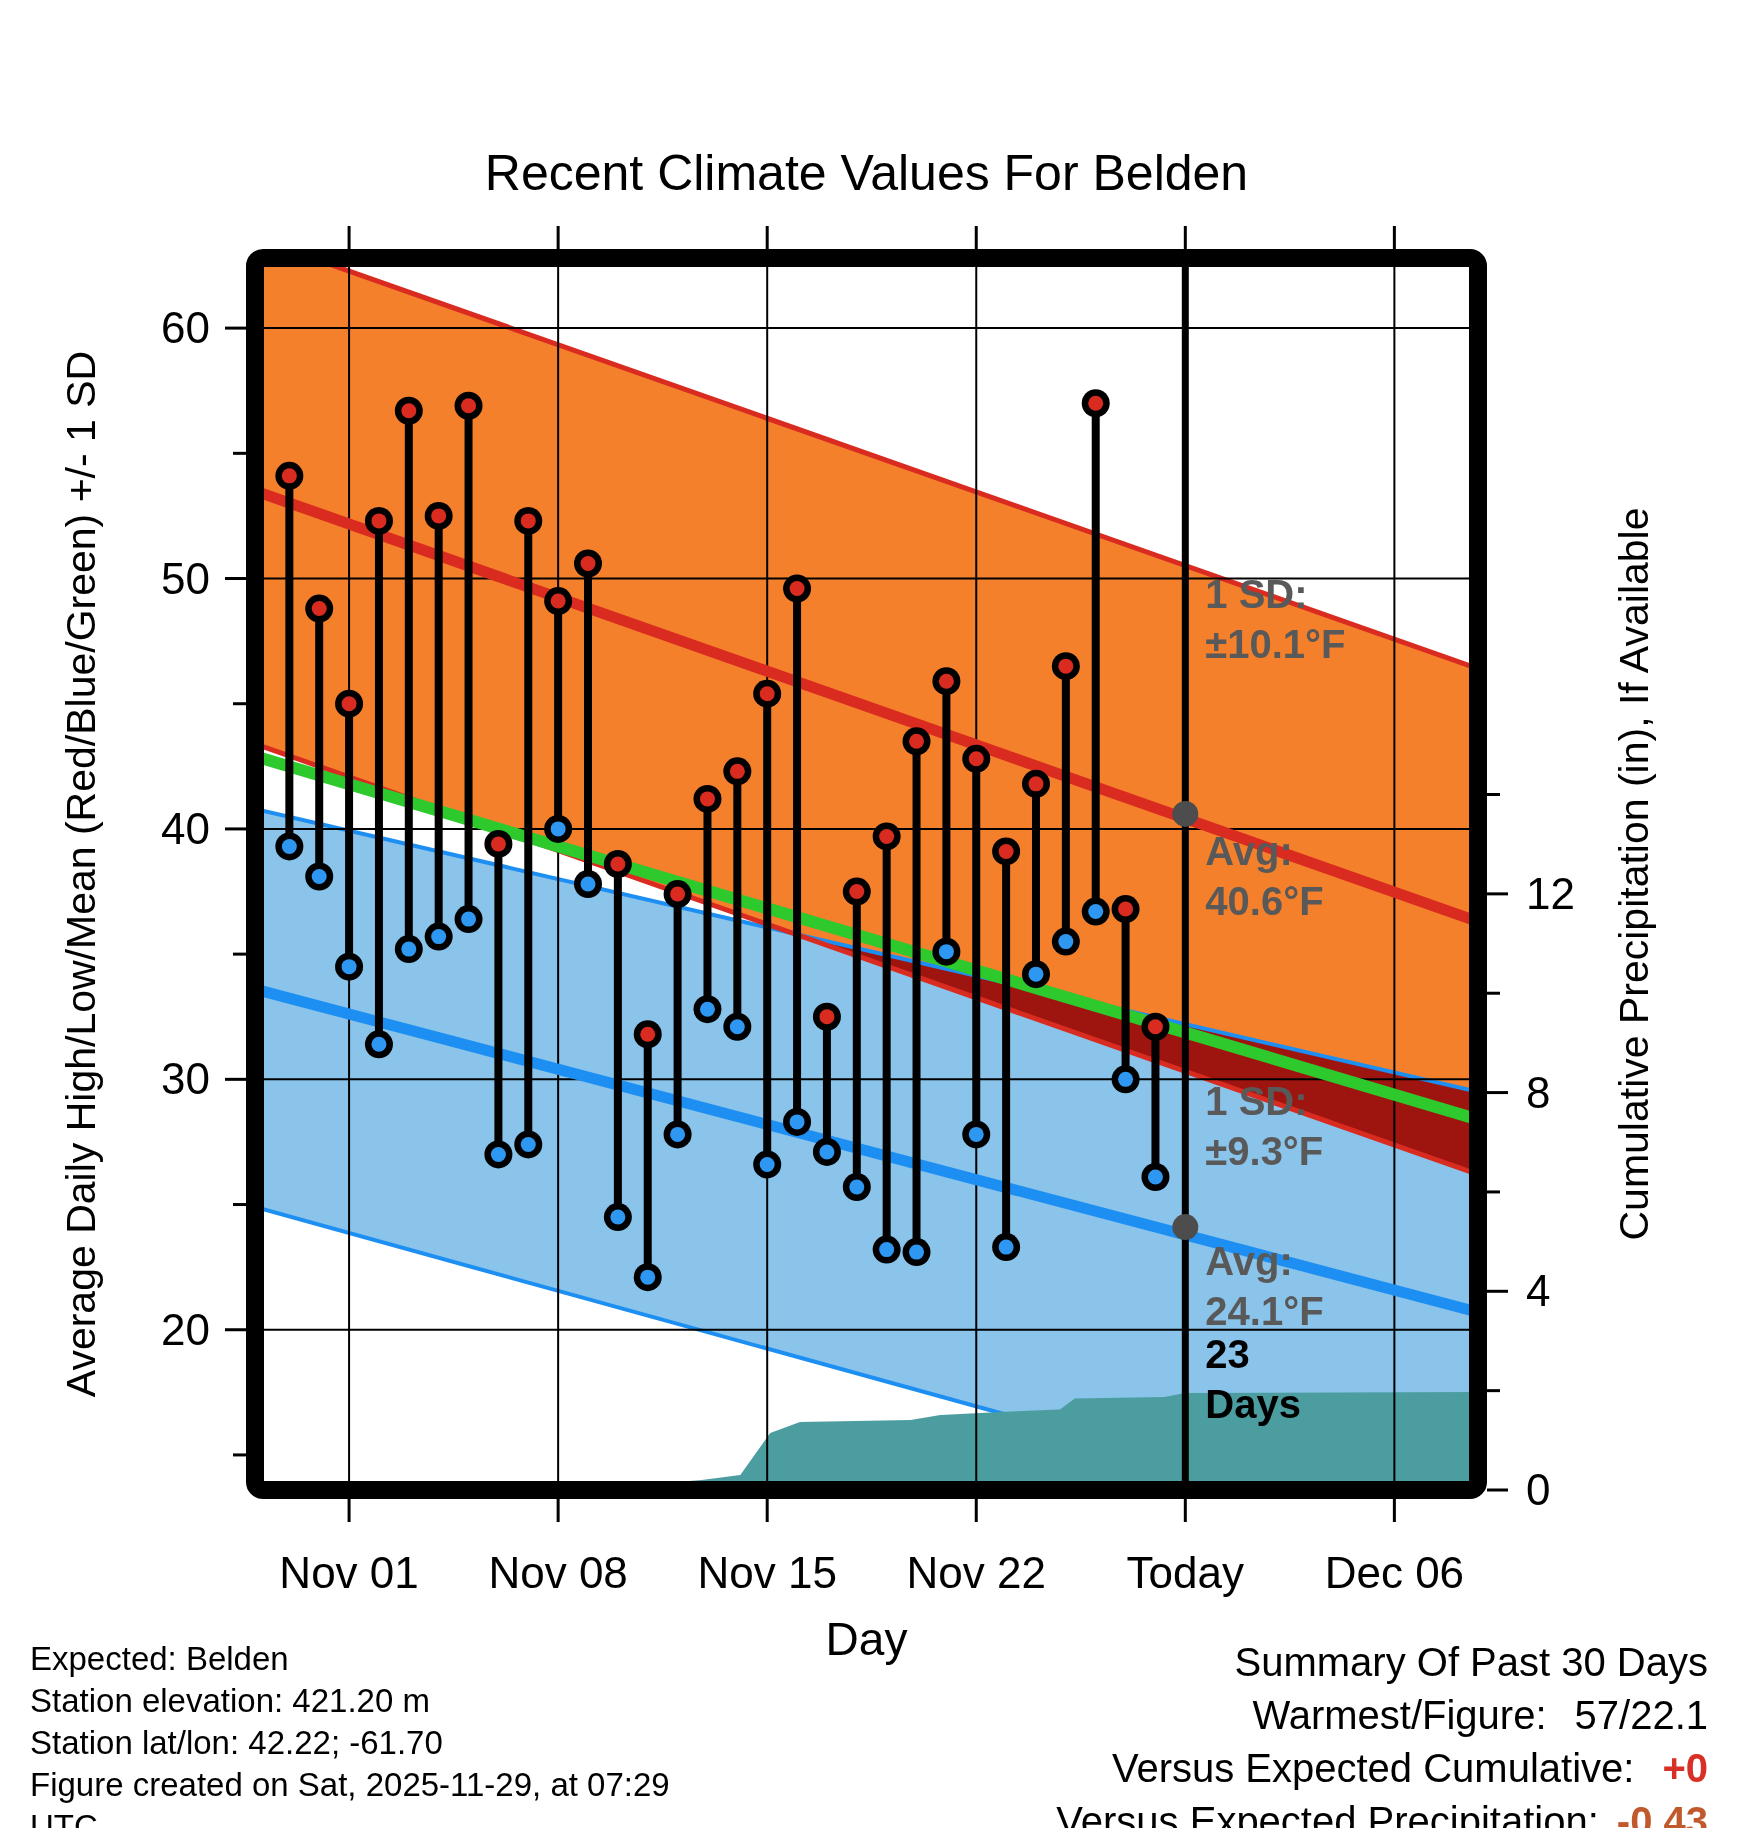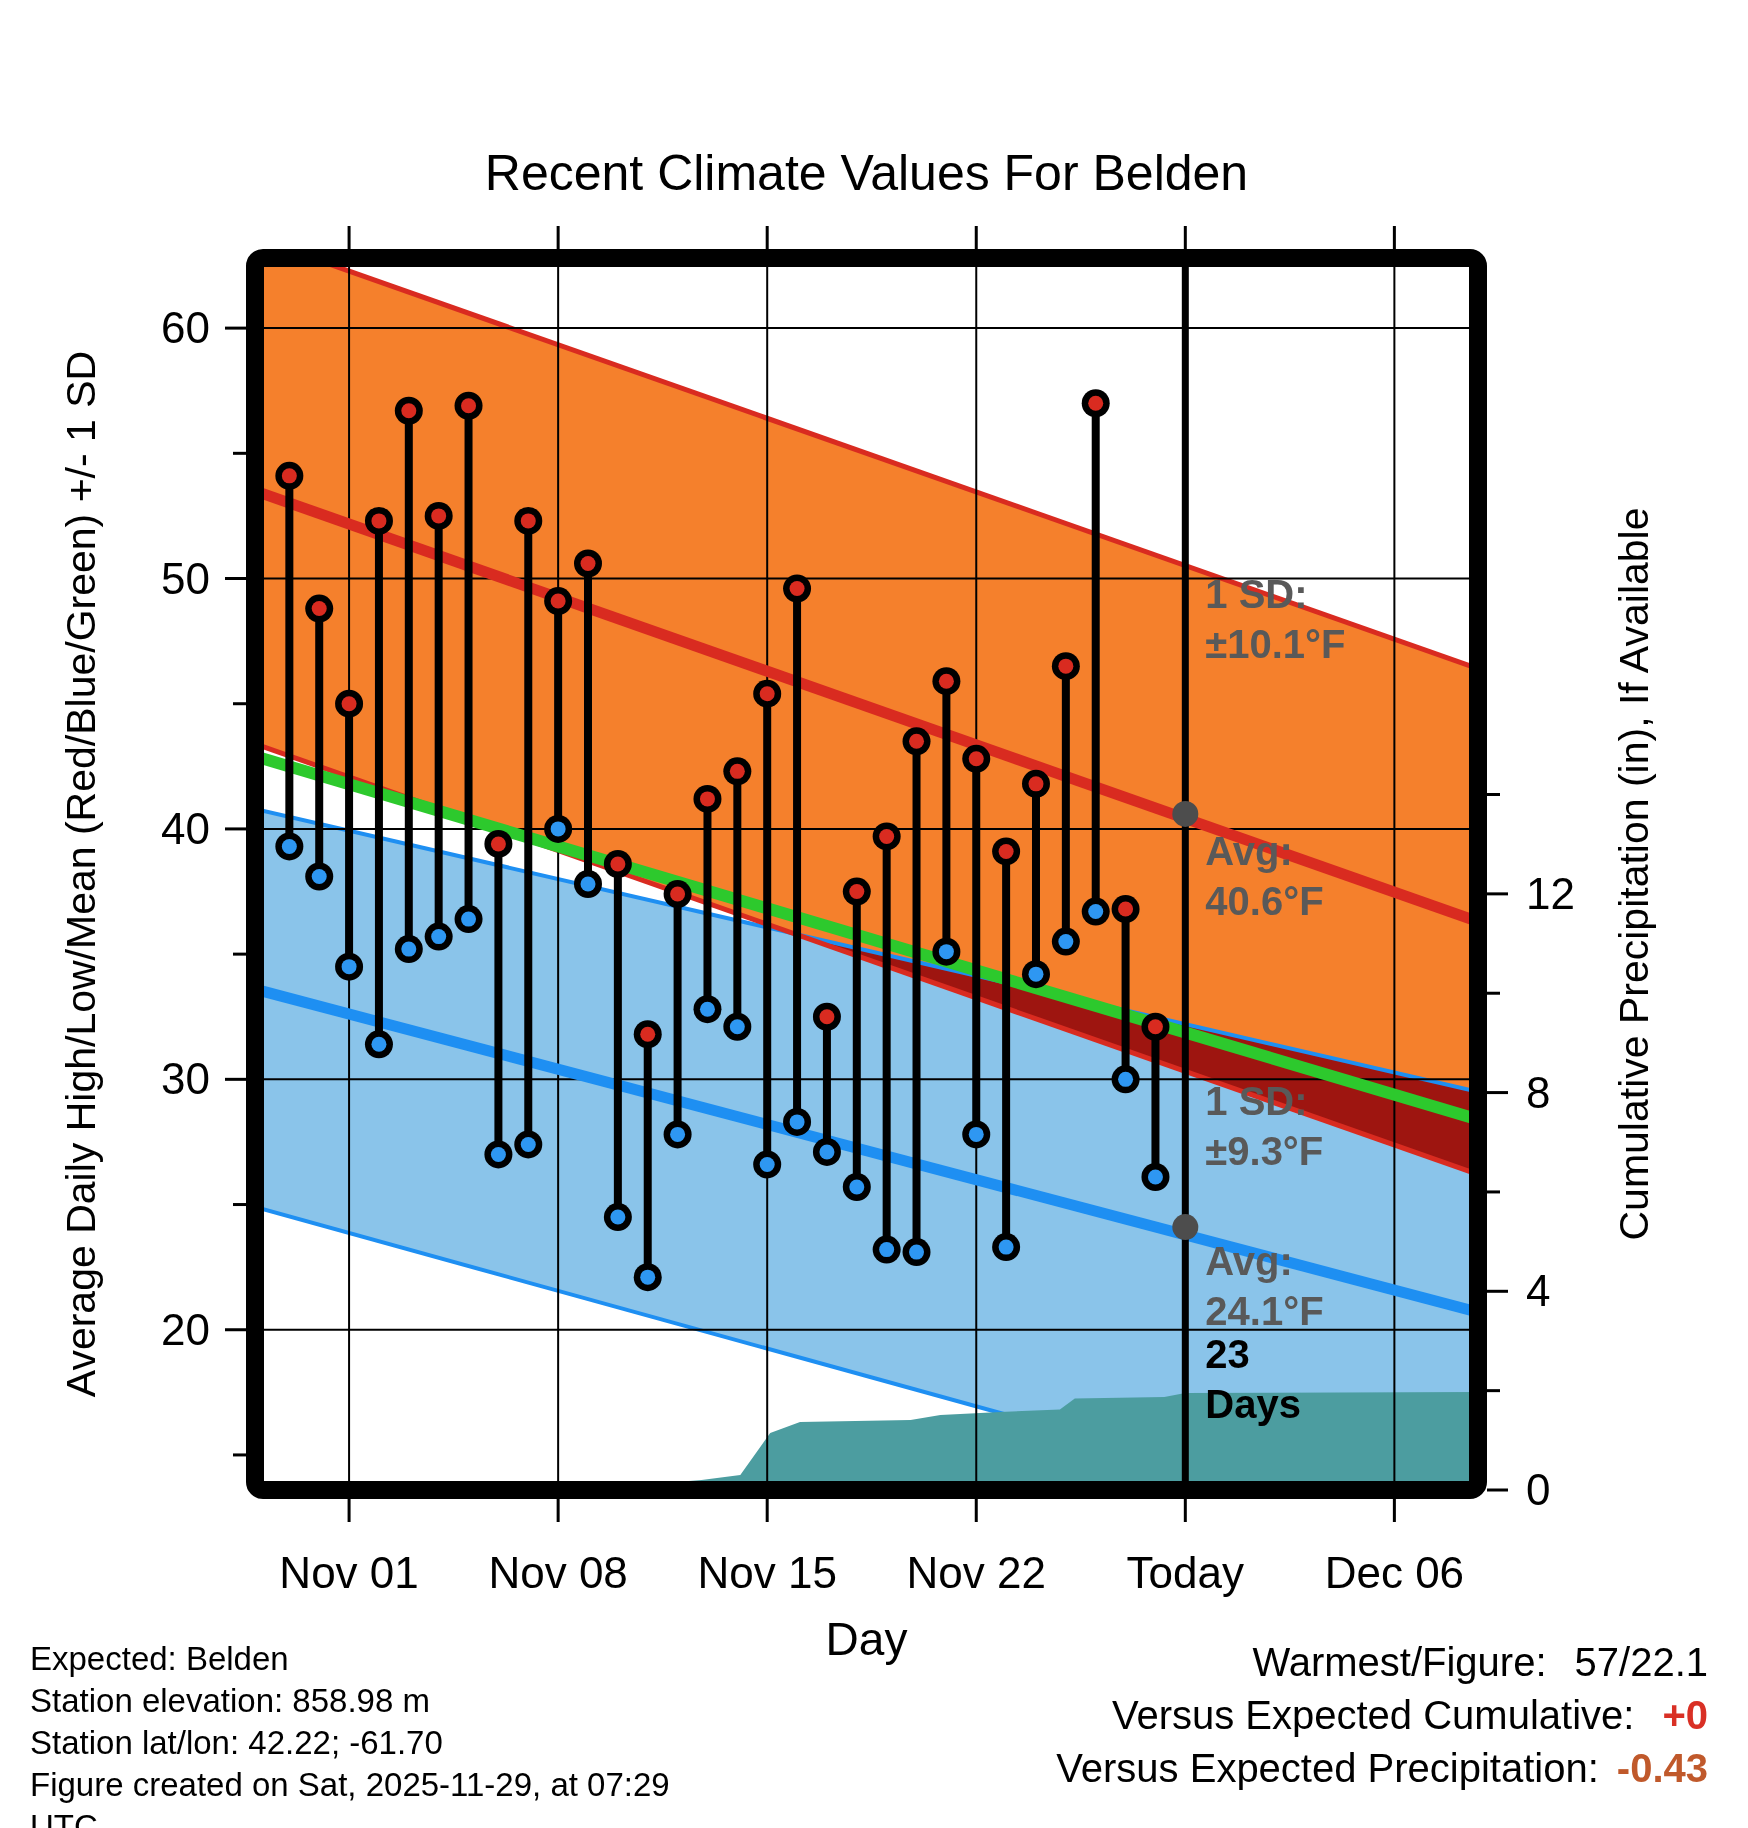--- a/index.html
+++ b/index.html
@@ -317,27 +317,28 @@
       <line x1="1394.3760683760684" y1="249" x2="1394.3760683760684" y2="226" stroke="#000" stroke-width="3"></line>
       <text x="1394.3760683760684" y="1588" font-size="44" text-anchor="middle" fill="#000">Dec 06</text>
       <text x="866.5" y="190" font-size="50" text-anchor="middle" fill="#000">Recent Climate Values For Belden</text>
       <text x="866.5" y="1655" font-size="46" text-anchor="middle" fill="#000">Day</text>
       <text x="95" y="874" font-size="41" text-anchor="middle" fill="#000" transform="rotate(-90 95 874)">Average Daily High/Low/Mean (Red/Blue/Green) +/- 1 SD</text>
       <text x="1648" y="874" font-size="41" text-anchor="middle" fill="#000" transform="rotate(-90 1648 874)">Cumulative Precipitation (in), If Available</text>
     </svg>
 
   <div class="footer-left">
     <div>Expected: Belden</div>
-    <div>Station elevation: 858.98 m</div>
+    <div>Station elevation: 421.20 m</div>
     <div>Station lat/lon: 42.22; -61.70</div>
     <div>Figure created on Sat, 2025-11-29, at 07:29 UTC</div>
 
   </div>
 
   <div class="summary">
+    <div class="row">Summary Of Past 30 Days</div>
     <div class="row">
       <span>Warmest/Figure:</span><span class="val-bold">57/22.1</span>
     </div>
     <div class="row">
       <span>Versus Expected Cumulative:</span><span class="val-red">+0</span>
     </div>
     <div class="row">
       <span>Versus Expected Precipitation:</span><span class="val-sienna">-0.43</span>
     </div>
   </div>

